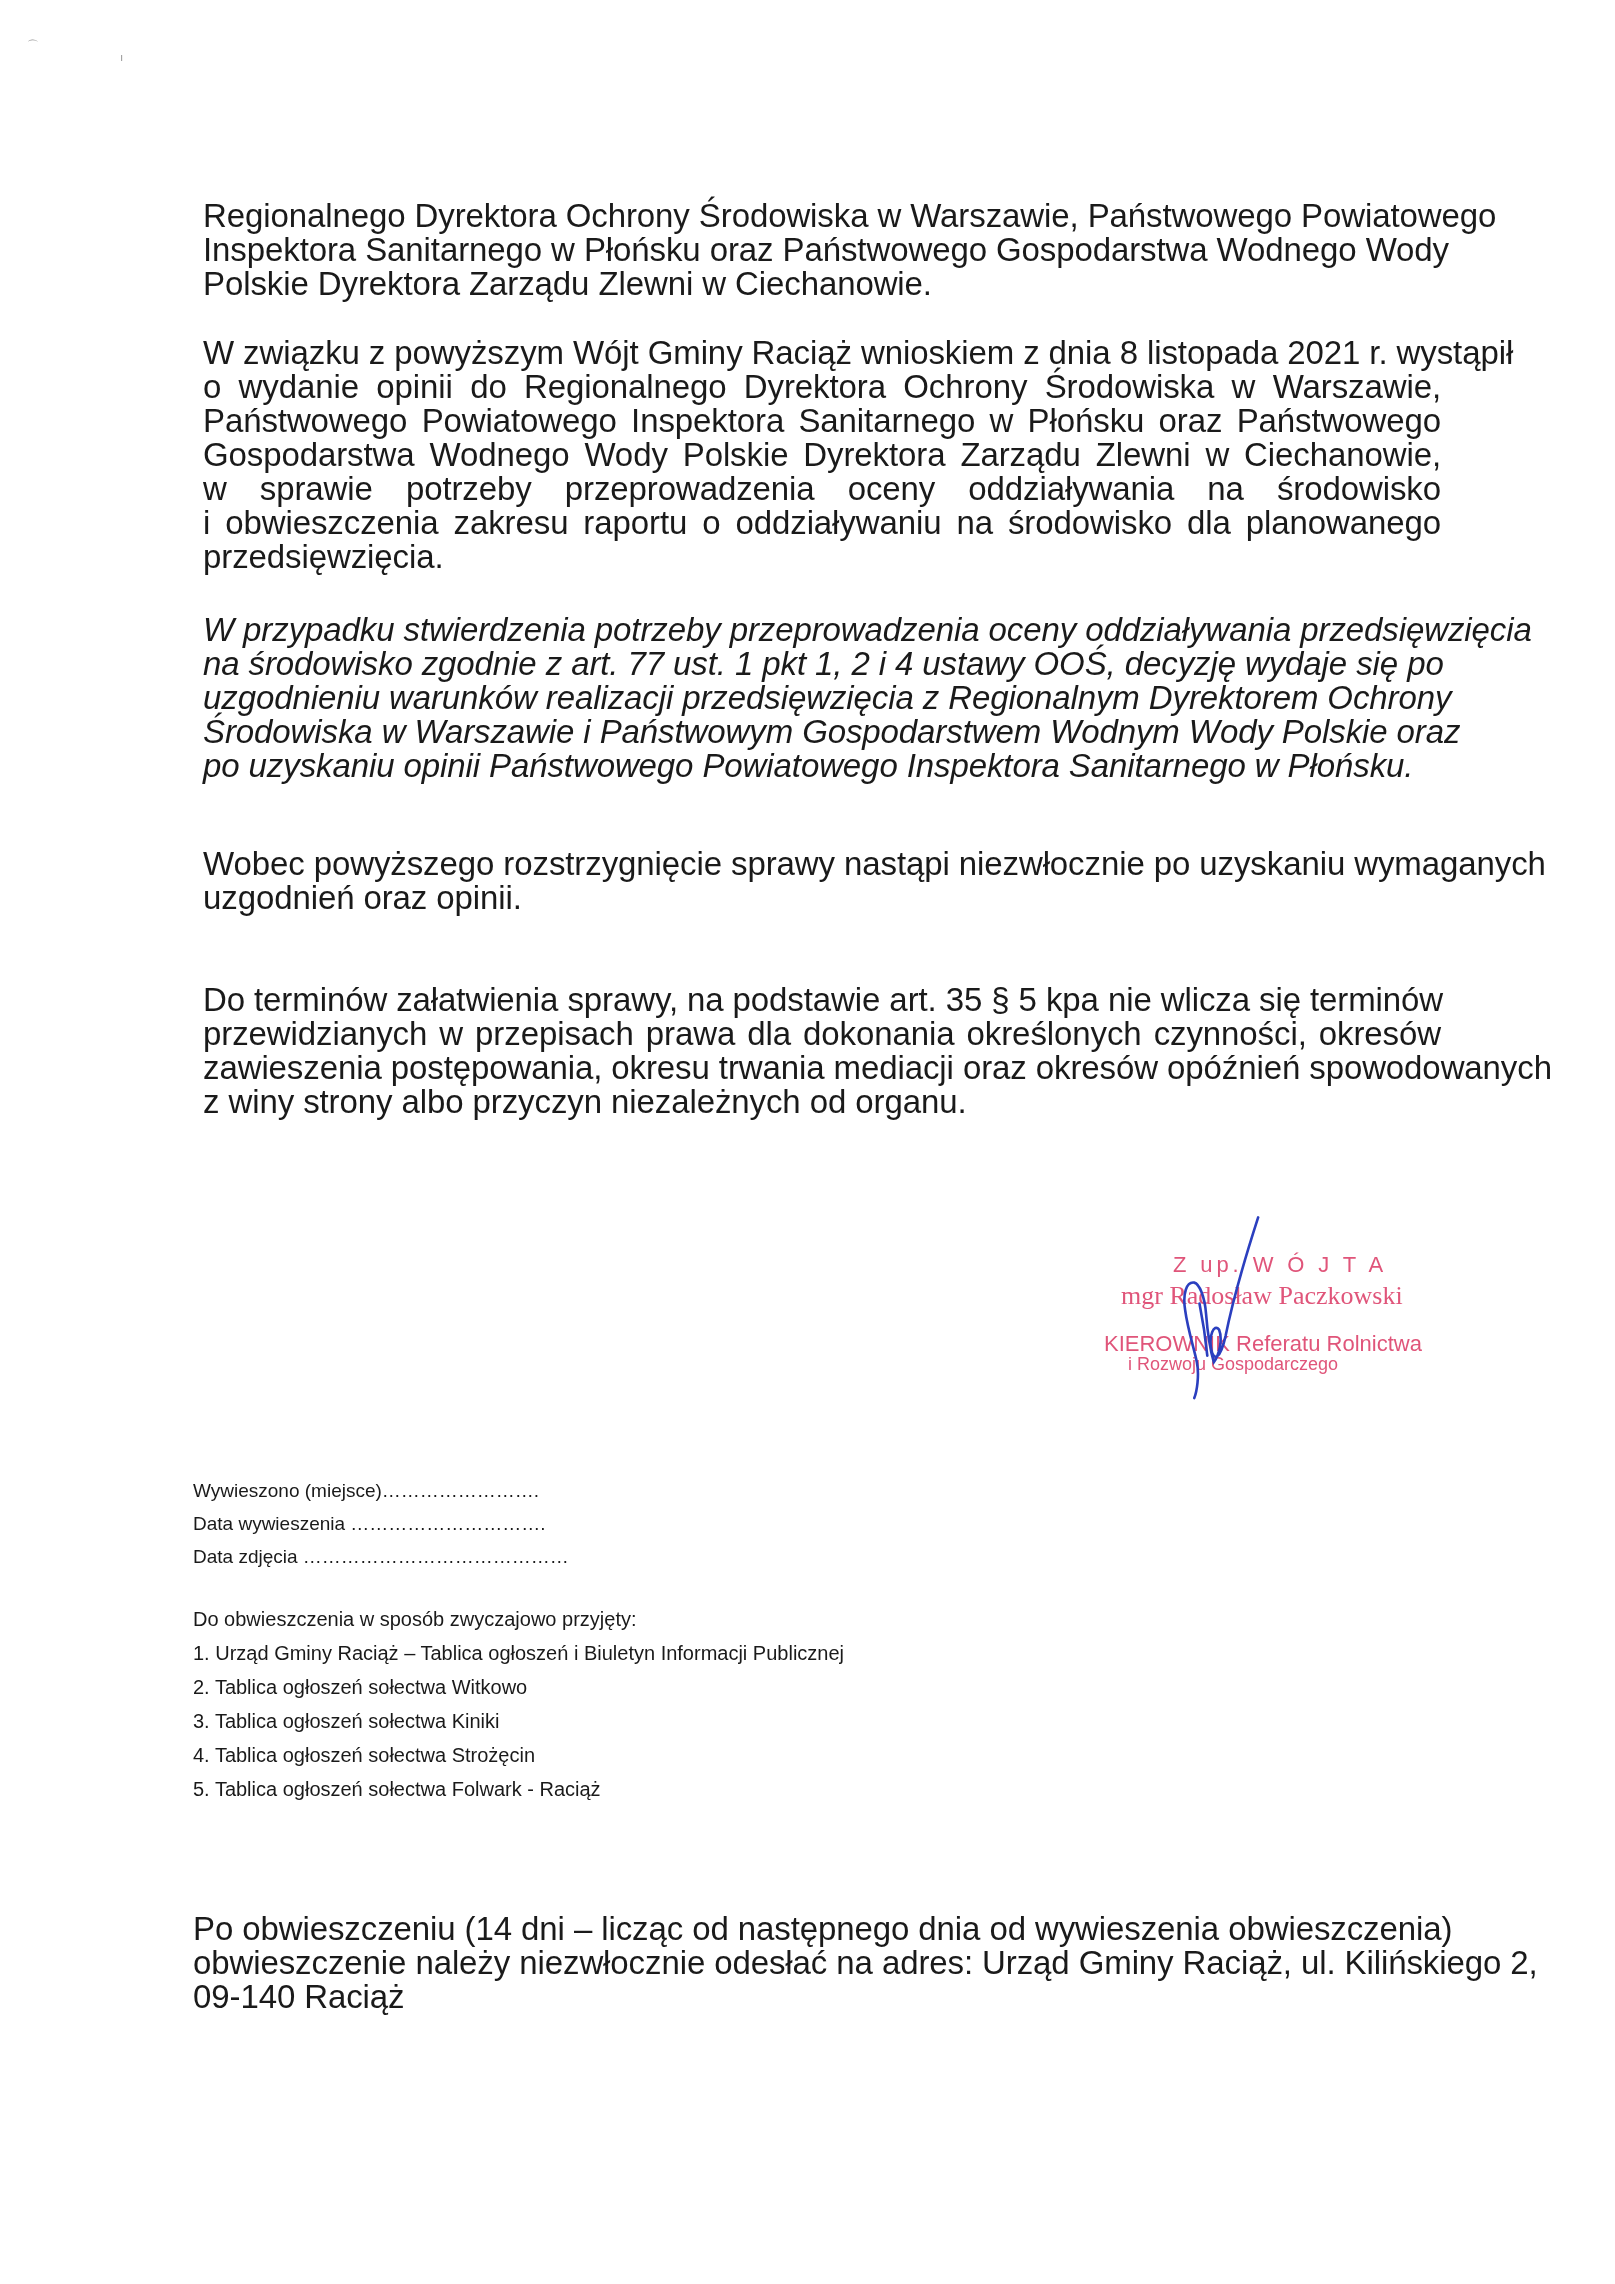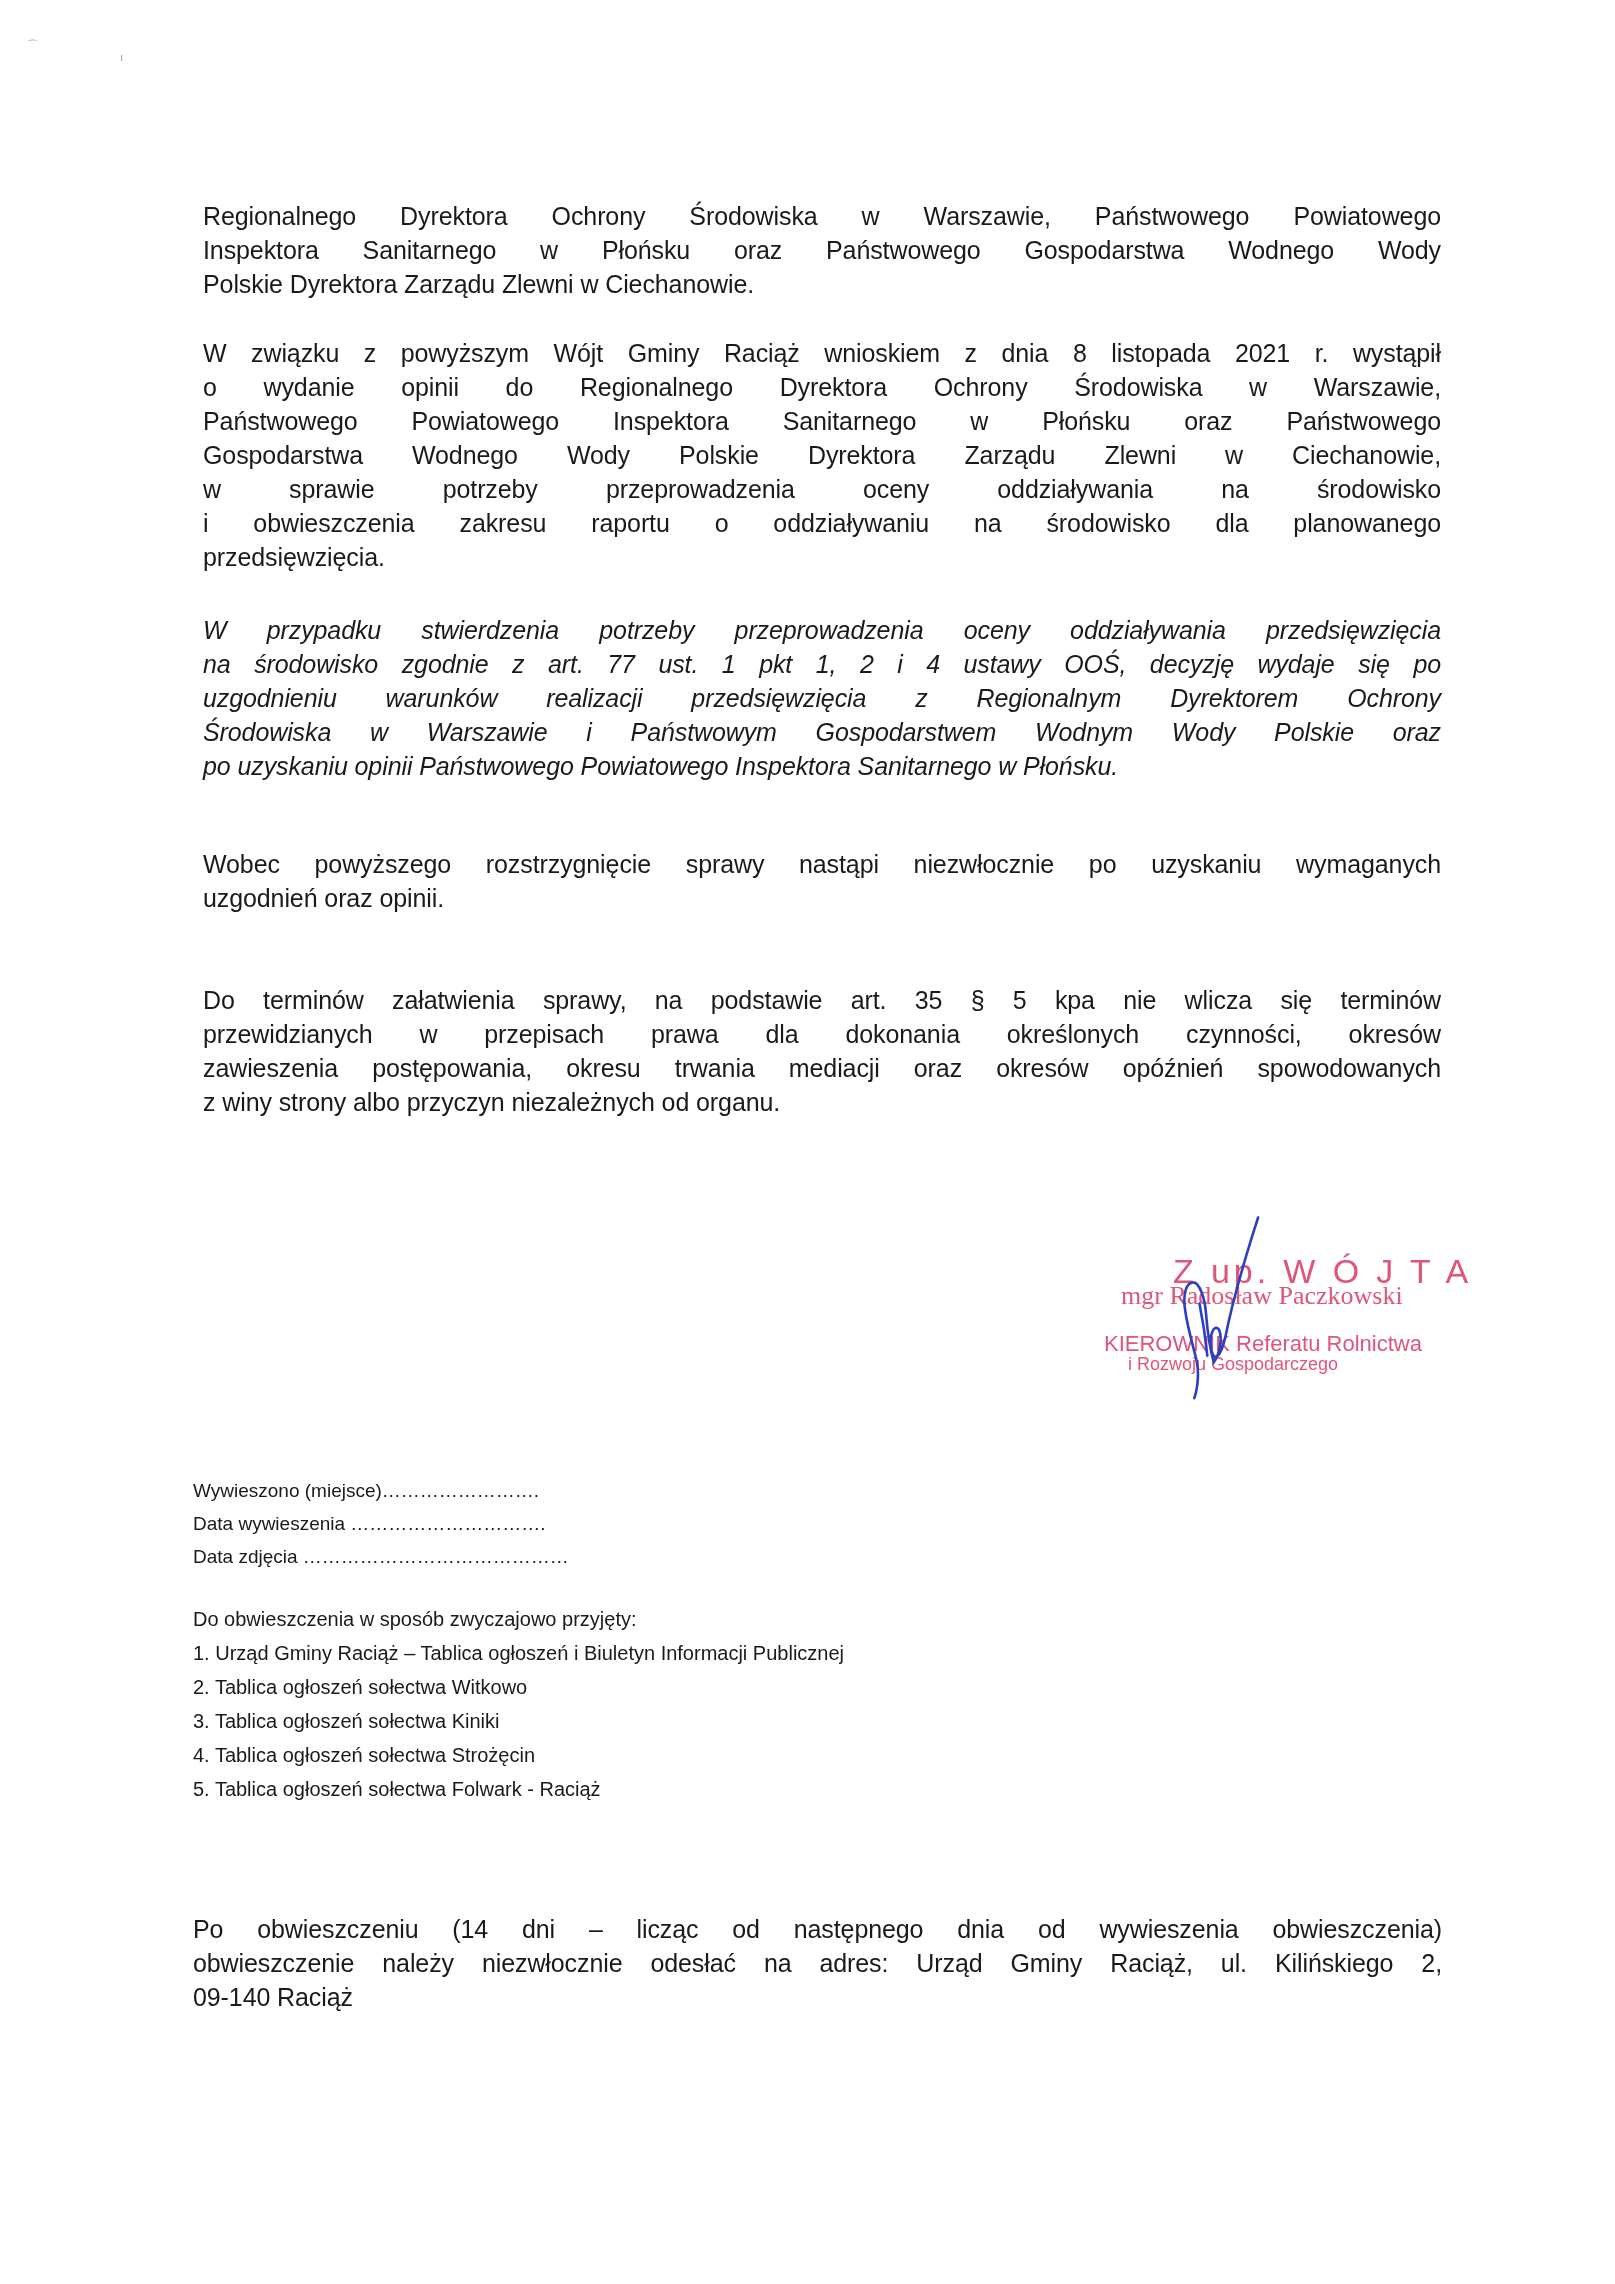--- a/index.html
+++ b/index.html
@@ -1,25 +1,25 @@
 <!DOCTYPE html>
 <html style="font-size:10.4px"><head>
 <meta charset="utf-8">
 <style>
   html, body { margin: 0; padding: 0; background: #ffffff; }
   body { width: 1616px; height: 2284px; position: relative; overflow: hidden;
          font-family: "Liberation Sans", sans-serif; color: #1a1a1a; }
   .page { position: absolute; left: 0; top: 0; width: 1616px; height: 2284px; background: #fff; }
-  .para { position: absolute; left: 203px; width: 1238px; font-size: 25px; line-height: 34px;
+  .para { position: absolute; left: 203px; width: 1238px; font-size: 33px; line-height: 34px;
           text-align: justify; letter-spacing: -0.1px; }
   .line { display: block; text-align: justify; text-align-last: justify; white-space: nowrap; }
   .line.last { text-align-last: left; }
   .scan-mark { position: absolute; color: #9a9a9a; font-size: 11.7px; }
   .stamp { position: absolute; left: 1082px; top: 1238px; width: 391px; height: 156px; }
-  .stamp .s1 { position: absolute; left: 91px; top: 14.3px; font-size: 34px; color: #e0557a; letter-spacing: 3.9px; }
+  .stamp .s1 { position: absolute; left: 91px; top: 14.3px; font-size: 22px; color: #e0557a; letter-spacing: 3.9px; }
   .stamp .s2 { position: absolute; left: 39px; top: 43px; font-size: 26px; color: #e0557a;
                font-family: "Liberation Serif", serif; }
   .stamp .s3 { position: absolute; left: 22px; top: 93px; font-size: 22px; color: #e0557a; white-space: nowrap; }
   .stamp .s4 { position: absolute; left: 46px; top: 116px; font-size: 18px; color: #e0557a; white-space: nowrap; }
   .signature { position: absolute; left: 1043px; top: 1199px; width: 326px; height: 209px; }
   .fields { position: absolute; left: 193px; top: 1474px; font-size: 19px; line-height: 33px; }
   .fields div { white-space: nowrap; }
   .list { position: absolute; left: 193px; top: 1602px; font-size: 20px; line-height: 34px; }
   .list div { white-space: nowrap; }
 </style>

